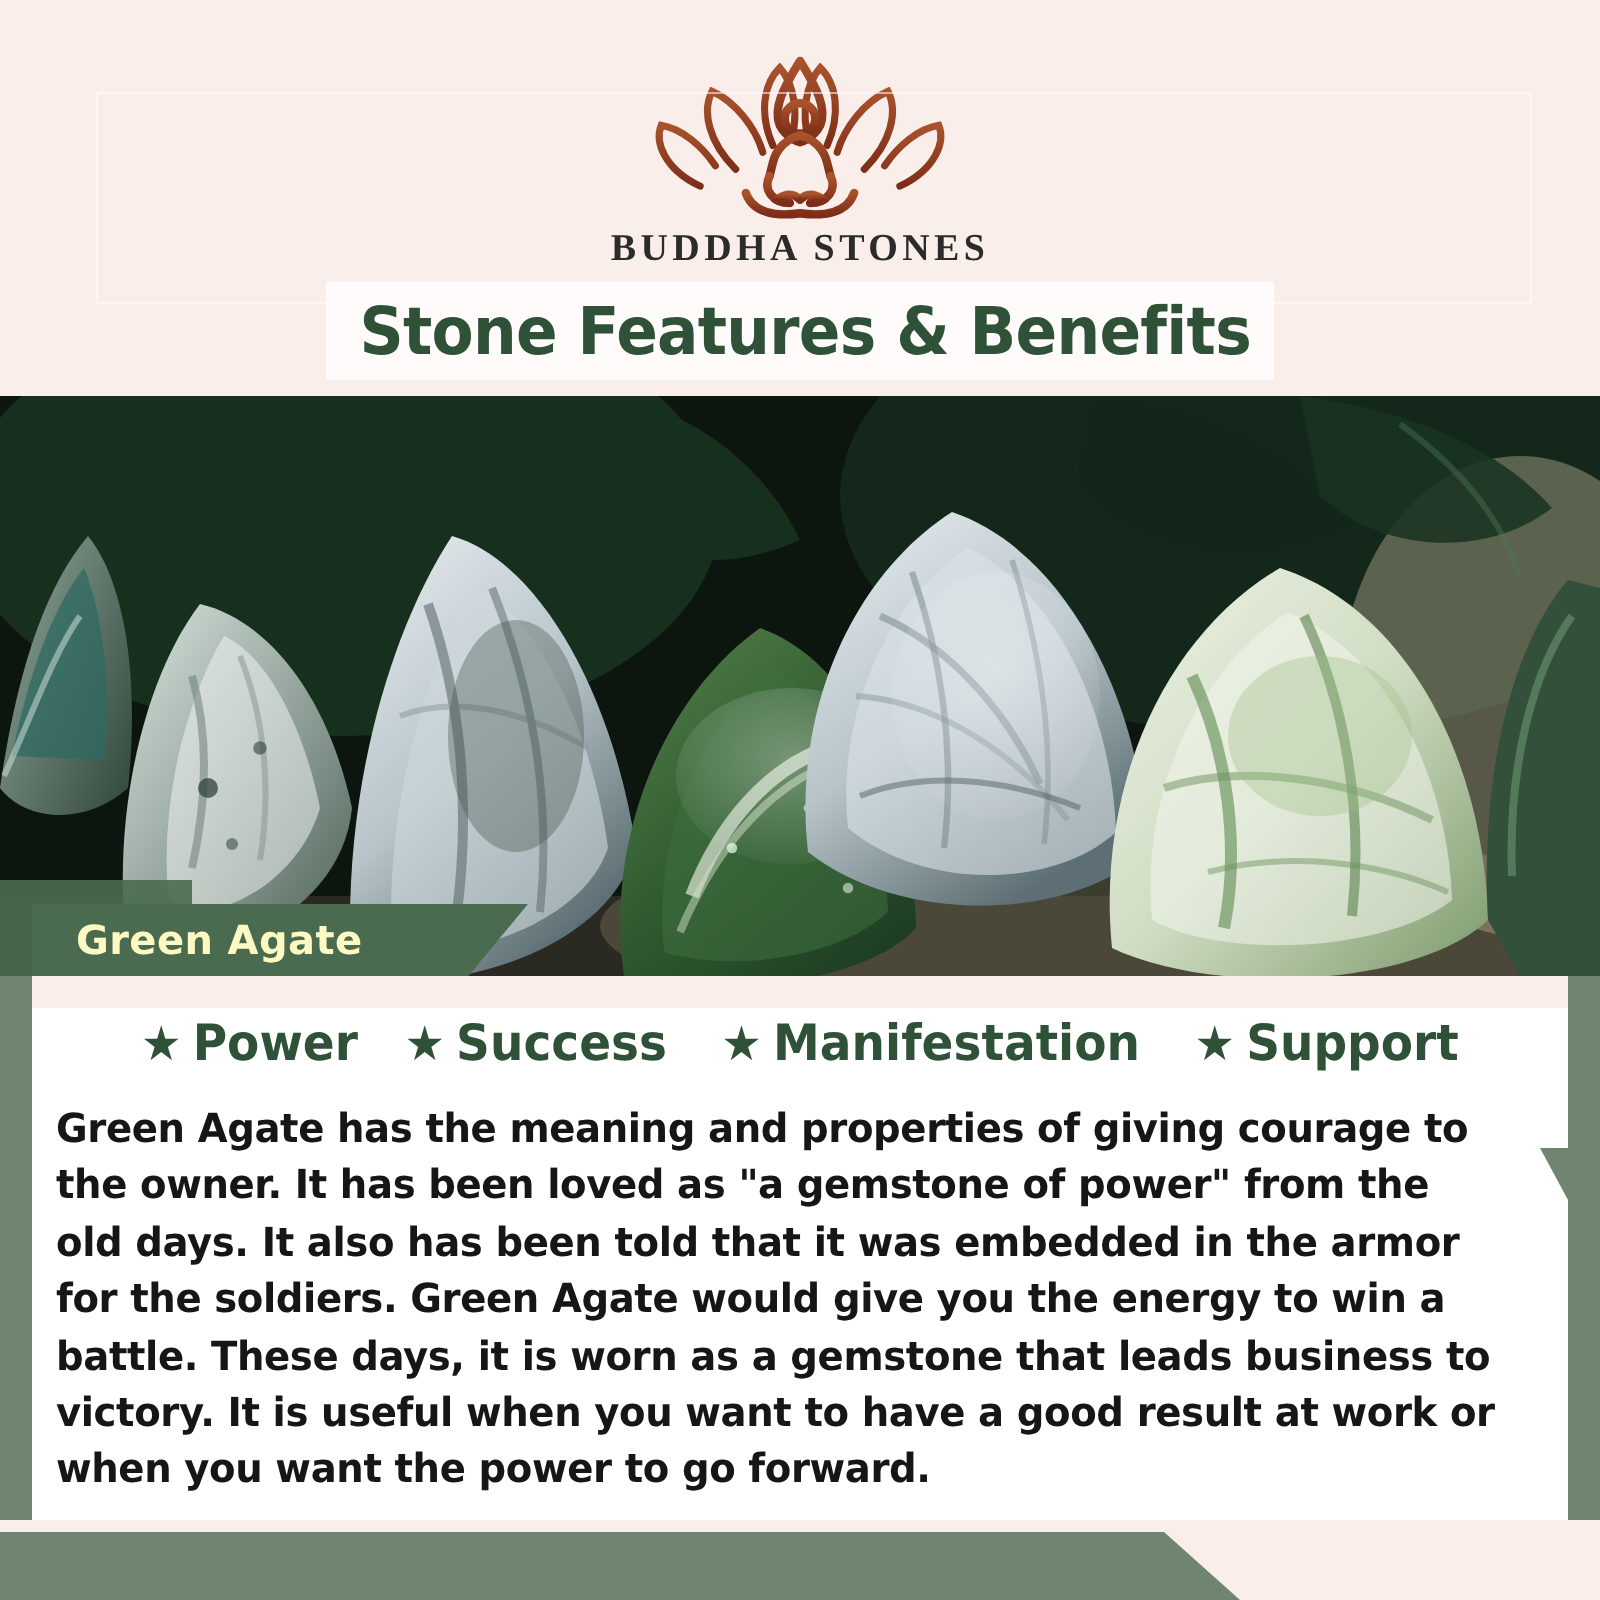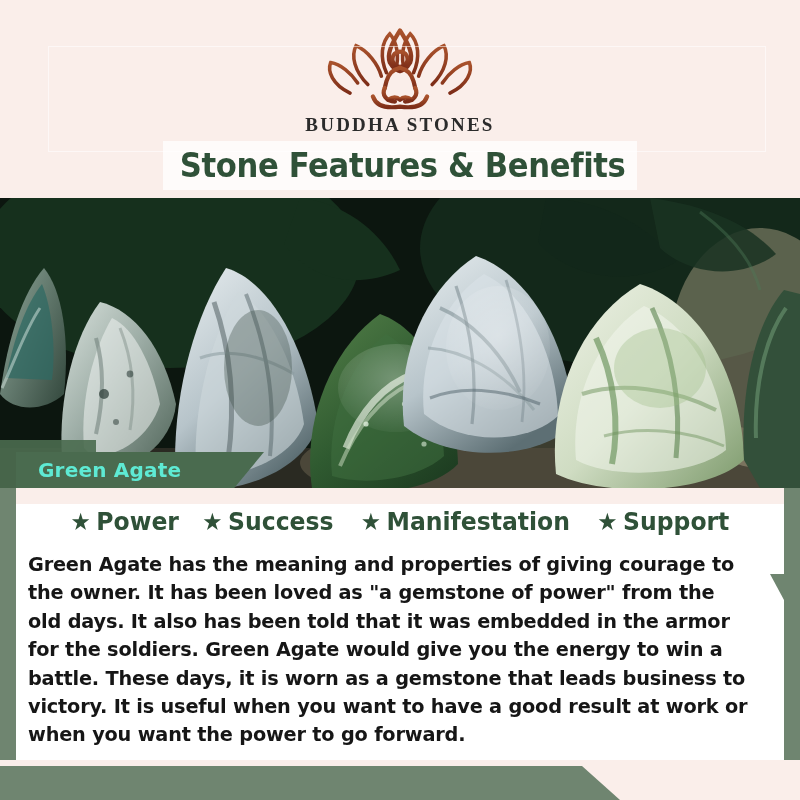--- a/index.html
+++ b/index.html
@@ -78,21 +78,21 @@
   .photo svg{display:block;width:800px;height:290px;}
 
   
   .name-banner{
     position:absolute;left:16px;top:452px;width:248px;height:36px;
     background:#4a6b4f;
     clip-path:polygon(0 0,100% 0,88% 100%,0 100%);
     display:flex;align-items:center;z-index:8;
   }
   .name-banner span{
-    margin-left:22px;color:#5eead4;font-size:20px;font-weight:700;
+    margin-left:22px;color:#fef9c3;font-size:20px;font-weight:700;
     letter-spacing:.2px;
     font-family:"DejaVu Sans","Liberation Sans",sans-serif;
   }
 
   
   .body-block{
     position:absolute;left:16px;top:488px;width:768px;height:272px;
     background:#ffffff;z-index:7;
   }
   .body-topstrip{

